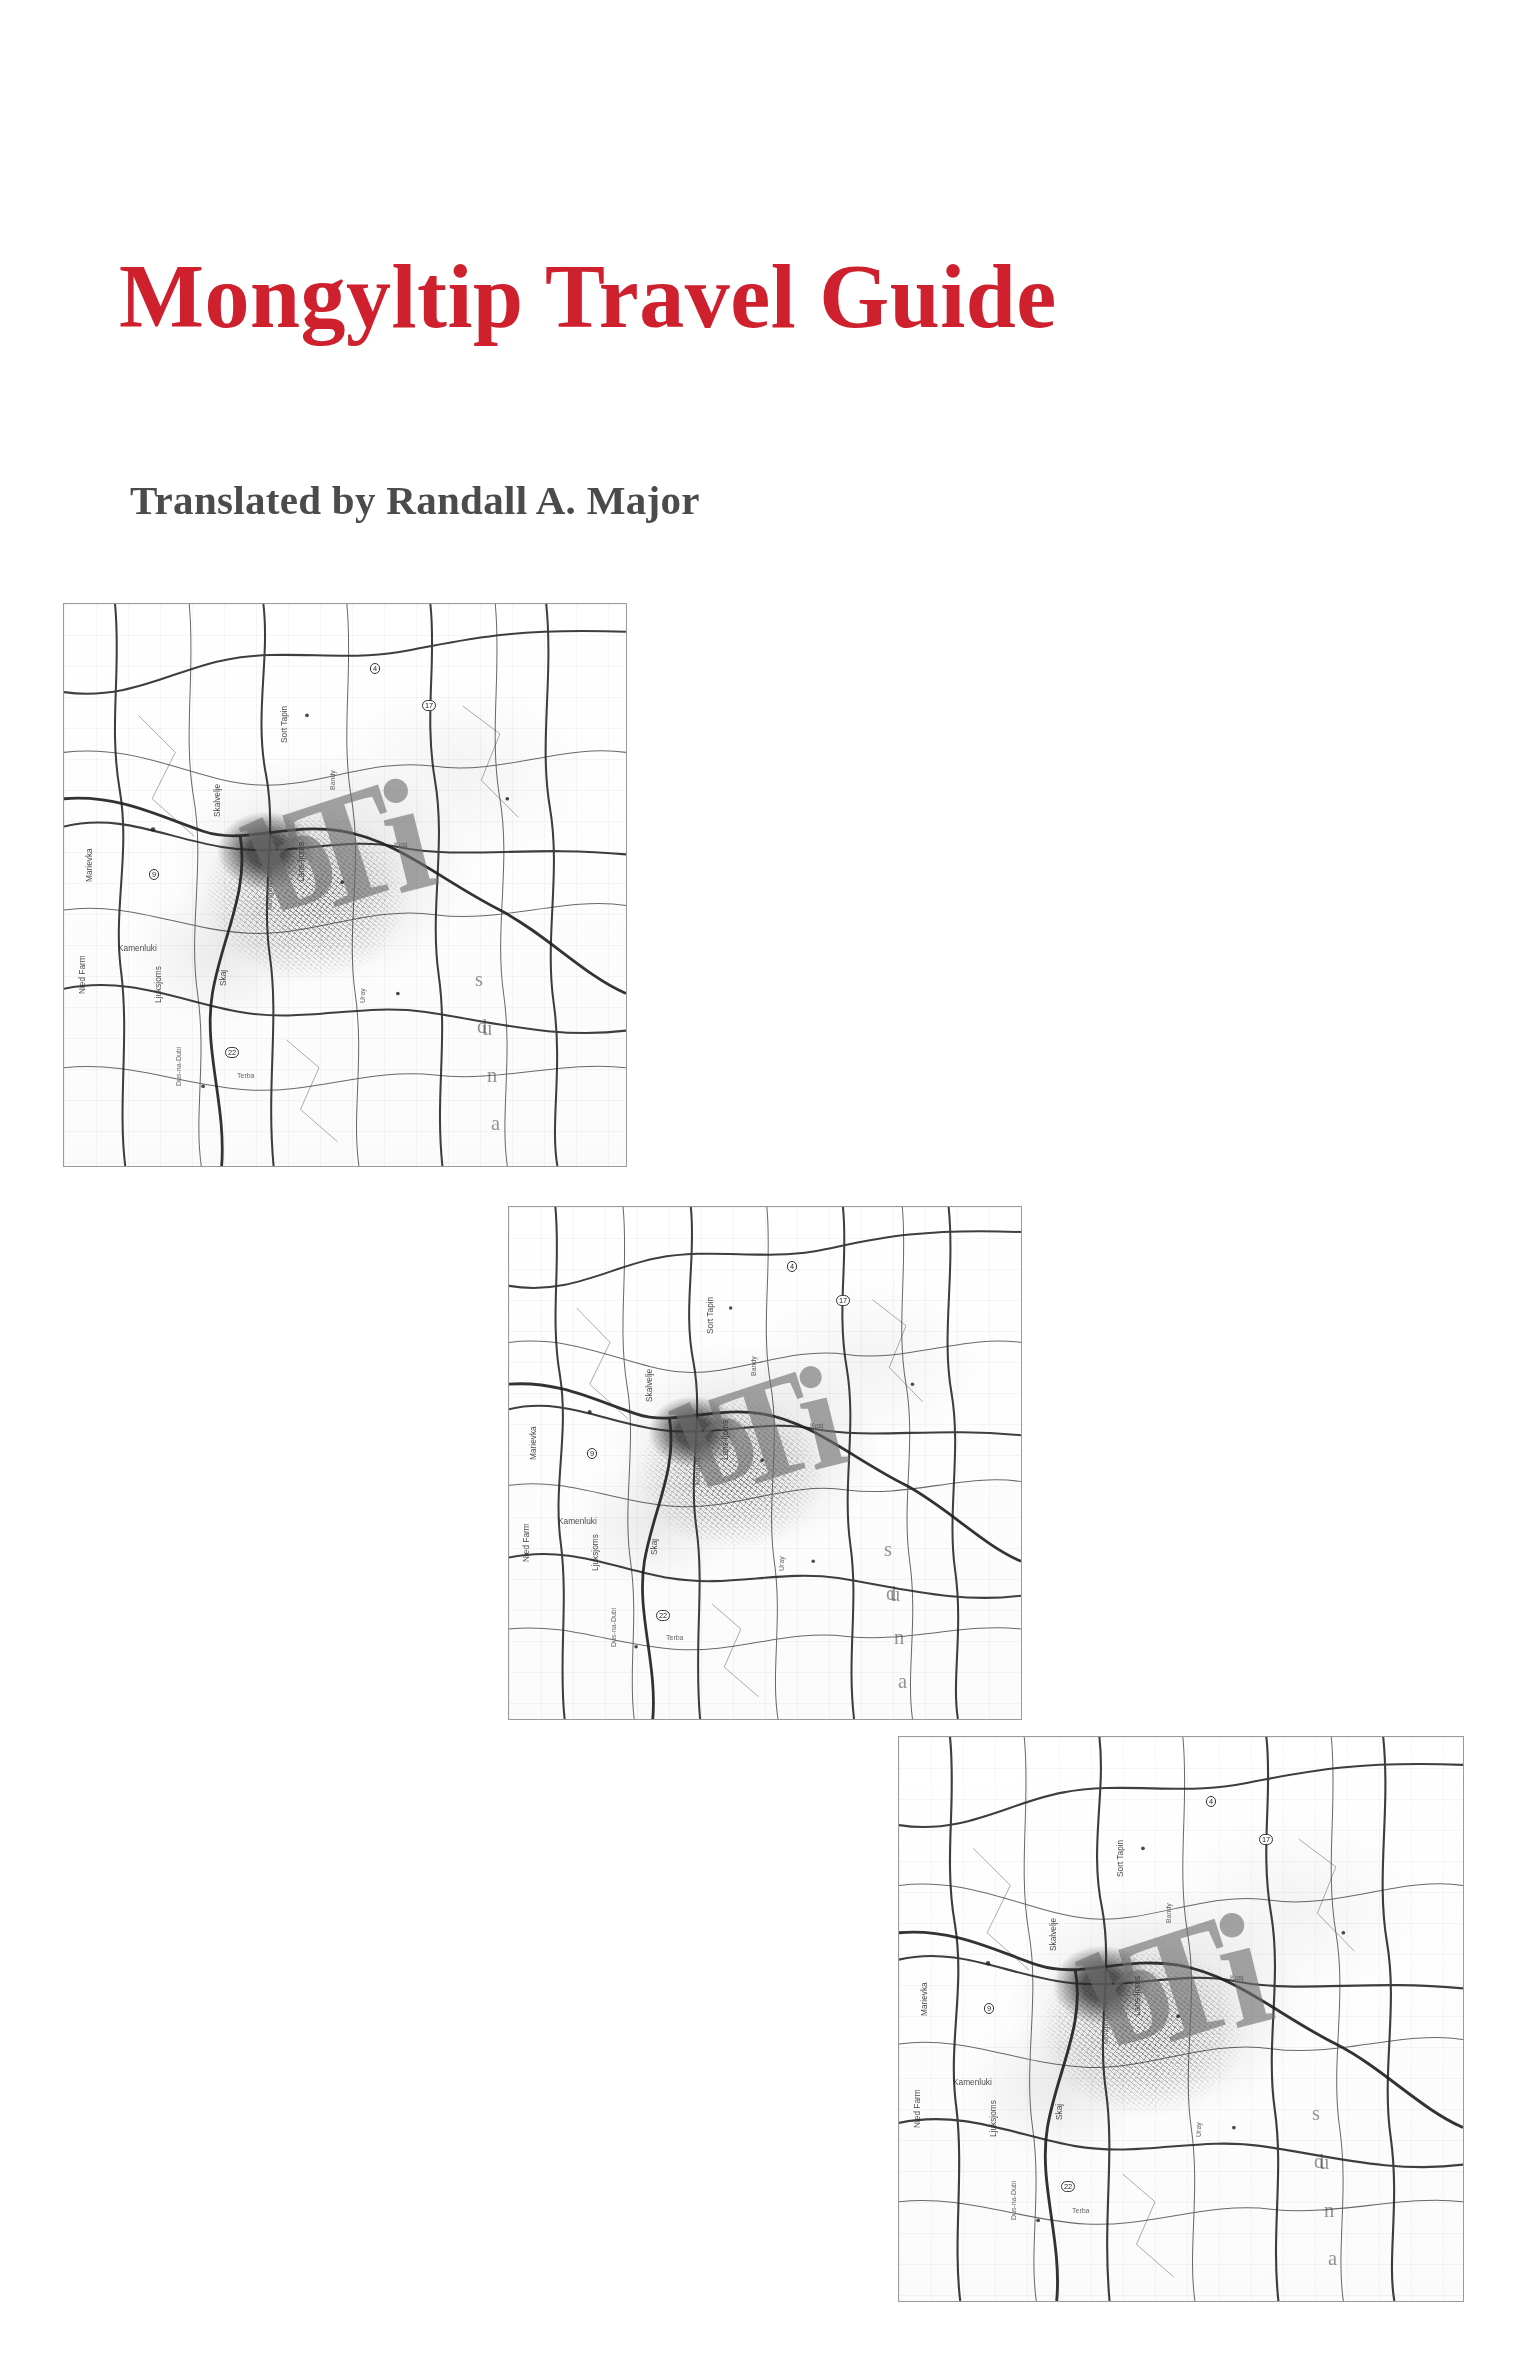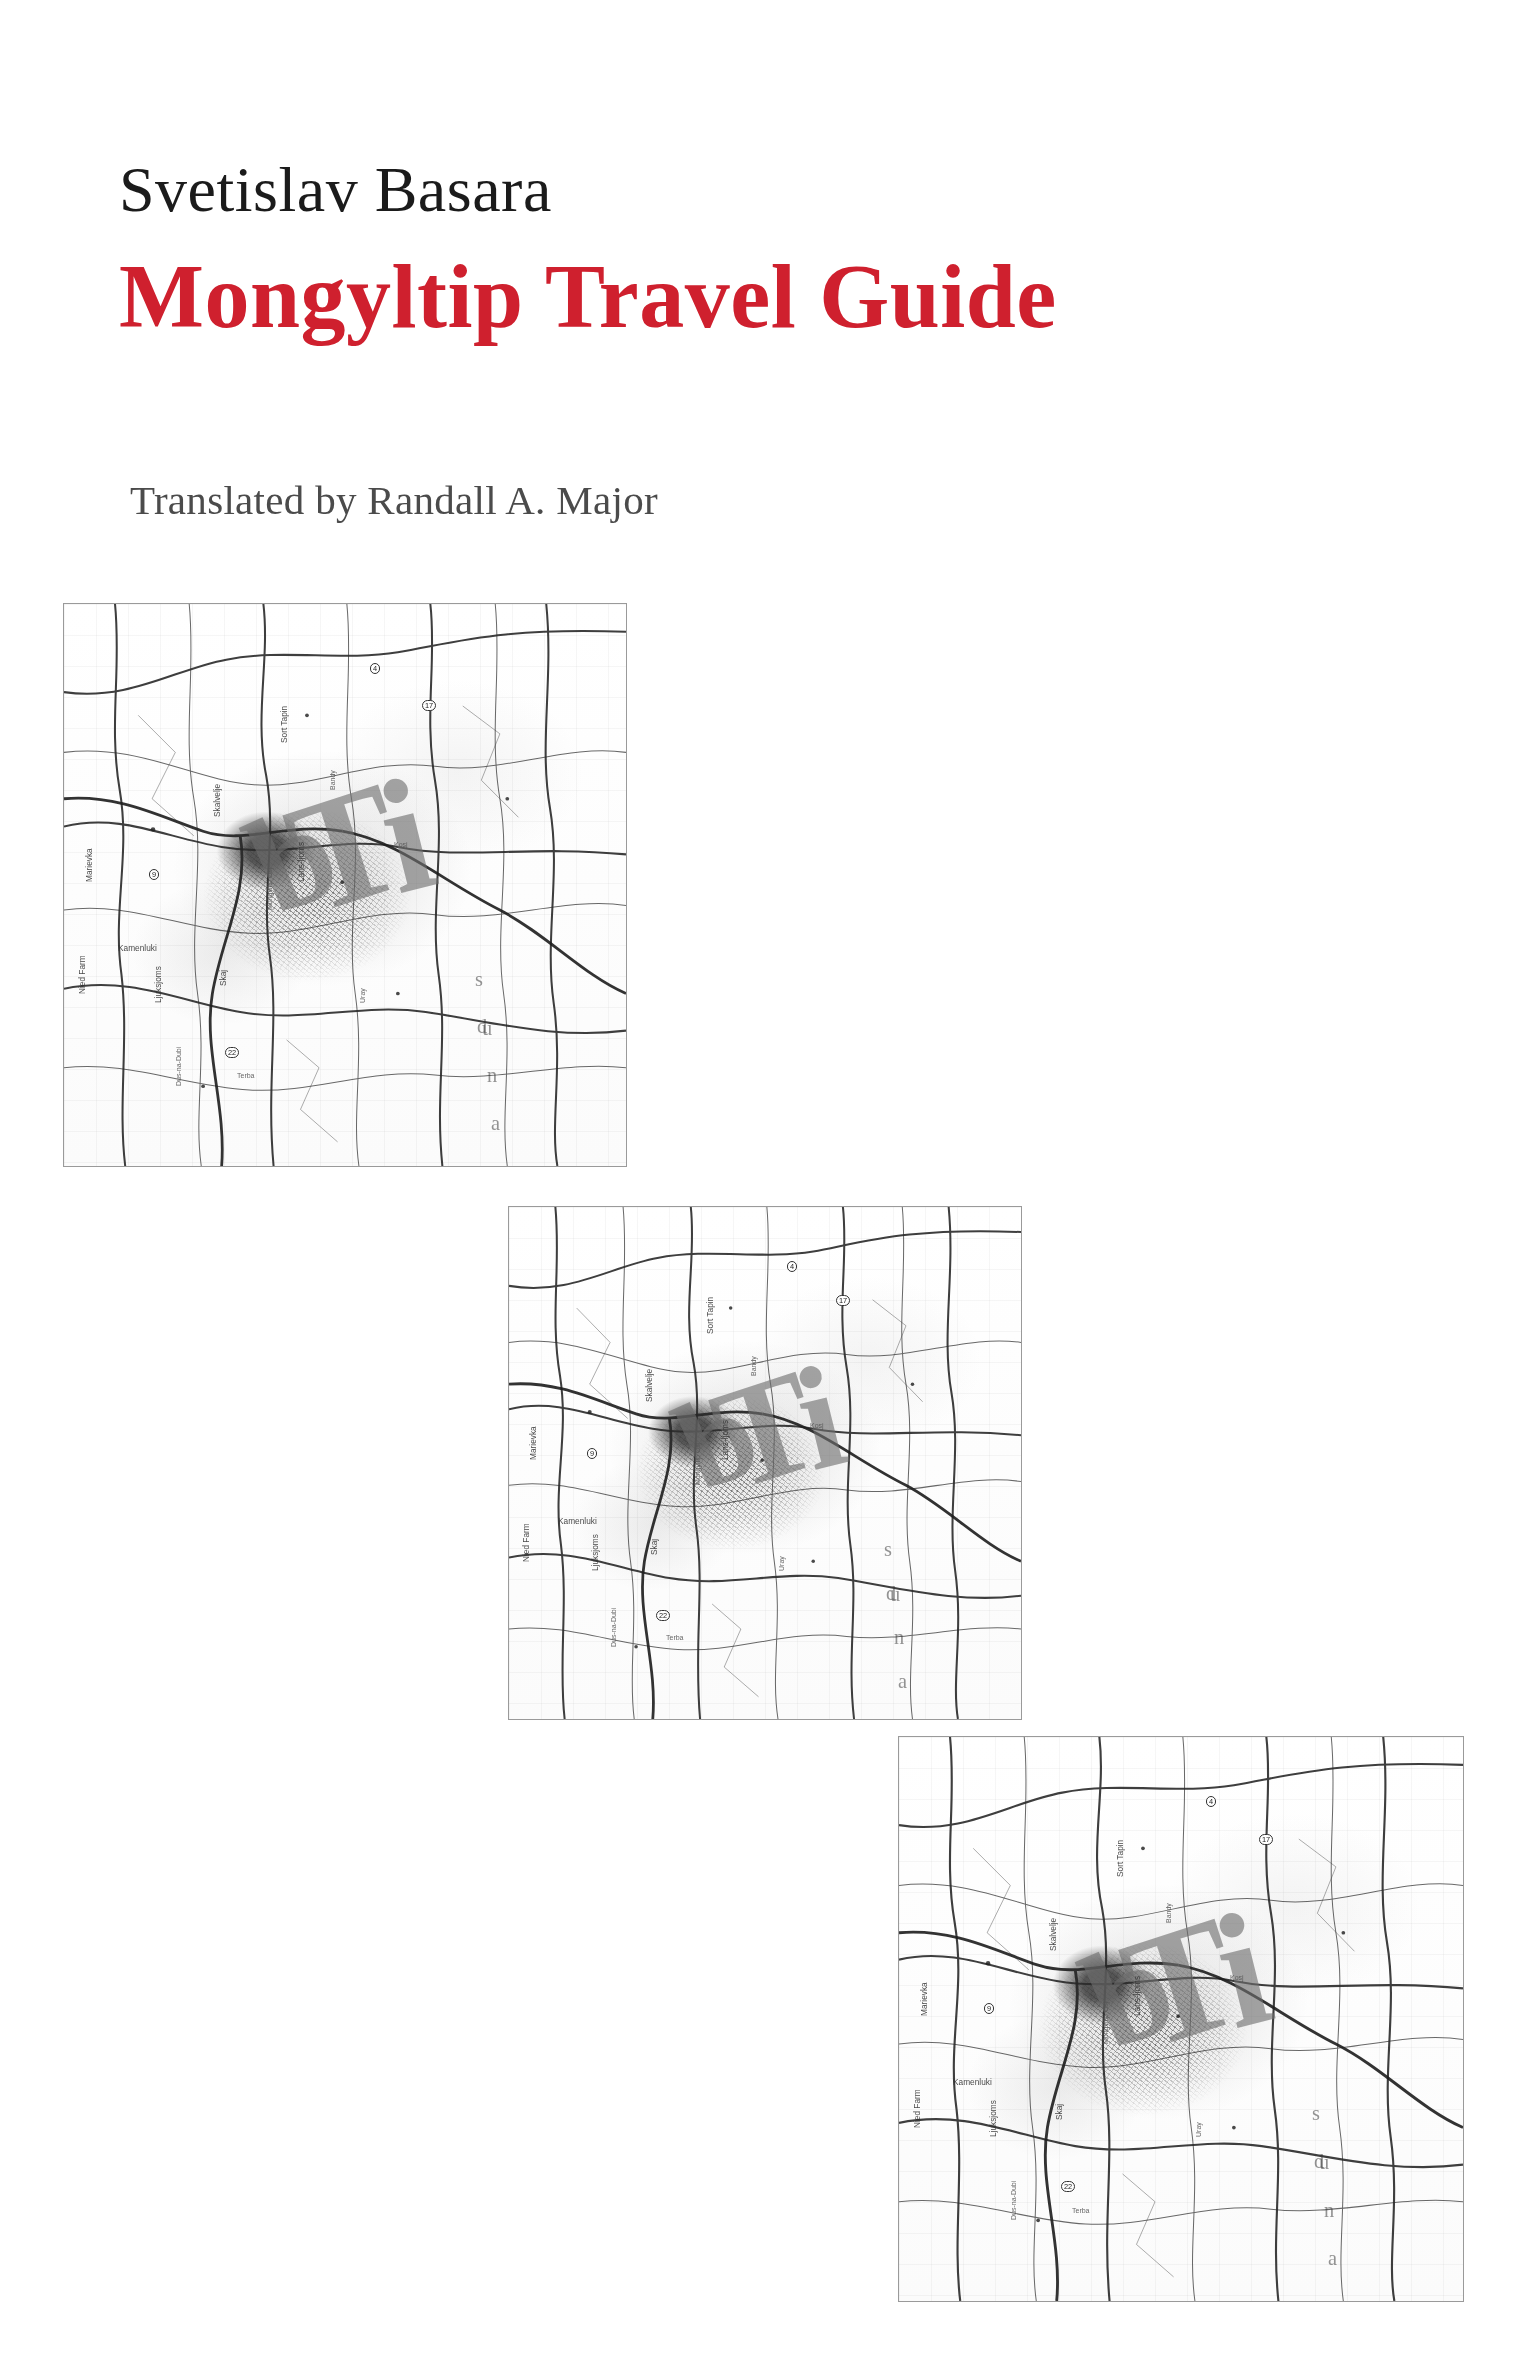--- a/index.html
+++ b/index.html
@@ -44,21 +44,21 @@
     color: #cf202e;
     letter-spacing: 0.5px;
     white-space: nowrap;
   }
 
   .translator {
     position: absolute;
     left: 130px;
     top: 476px;
     font-family: "Liberation Serif", serif;
-    font-weight: normal;
+    font-weight: bold;
     font-size: 41px;
     color: #4b4b4b;
     letter-spacing: 0.3px;
     white-space: nowrap;
   }
 
   
   .map-panel {
     position: absolute;
     background: #fdfdfd;
@@ -174,21 +174,20 @@
     border-radius: 5.6px;
     padding: 0 1.9px;
     background: #fff;
   }
 </style>
 </head>
 <body>
 
 <div class="cover">
 
-  <div class="author">Svetislav Basara</div>
   <div class="title">Mongyltip Travel Guide</div>
   <div class="translator">Translated by Randall A. Major</div>
 
   <div class="map-panel map-1">
     <div class="map-inner">
       <div class="terrain"></div>
       <div class="parcels"></div>
 
       <svg class="roads" viewBox="0 0 606 606" preserveAspectRatio="none">
         <g fill="none" stroke="#1d1d1d" stroke-width="2.2" opacity="0.85">

